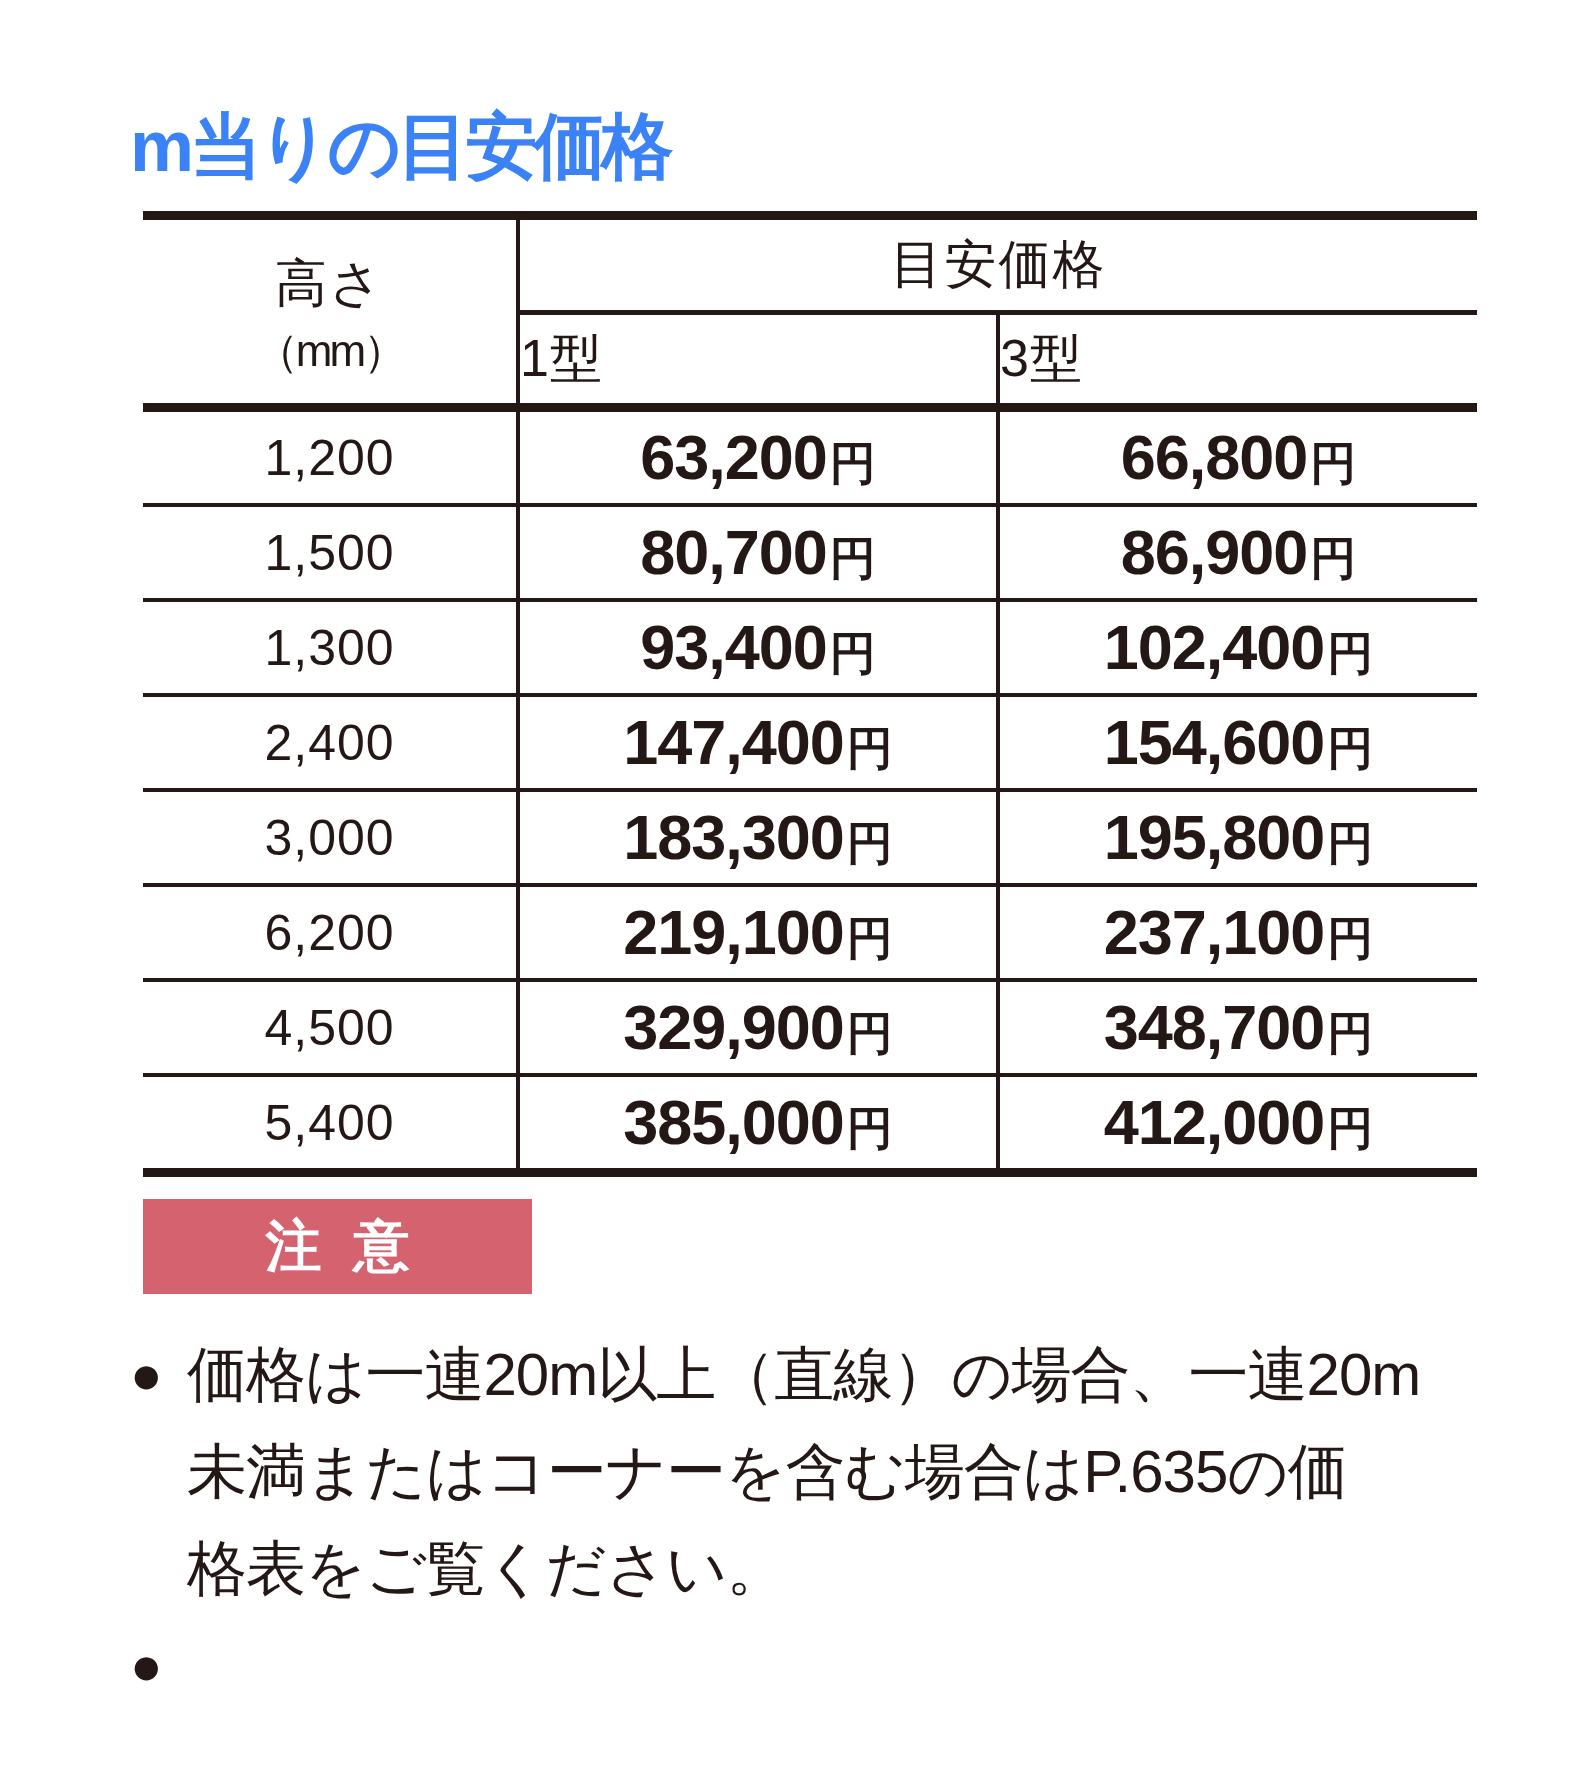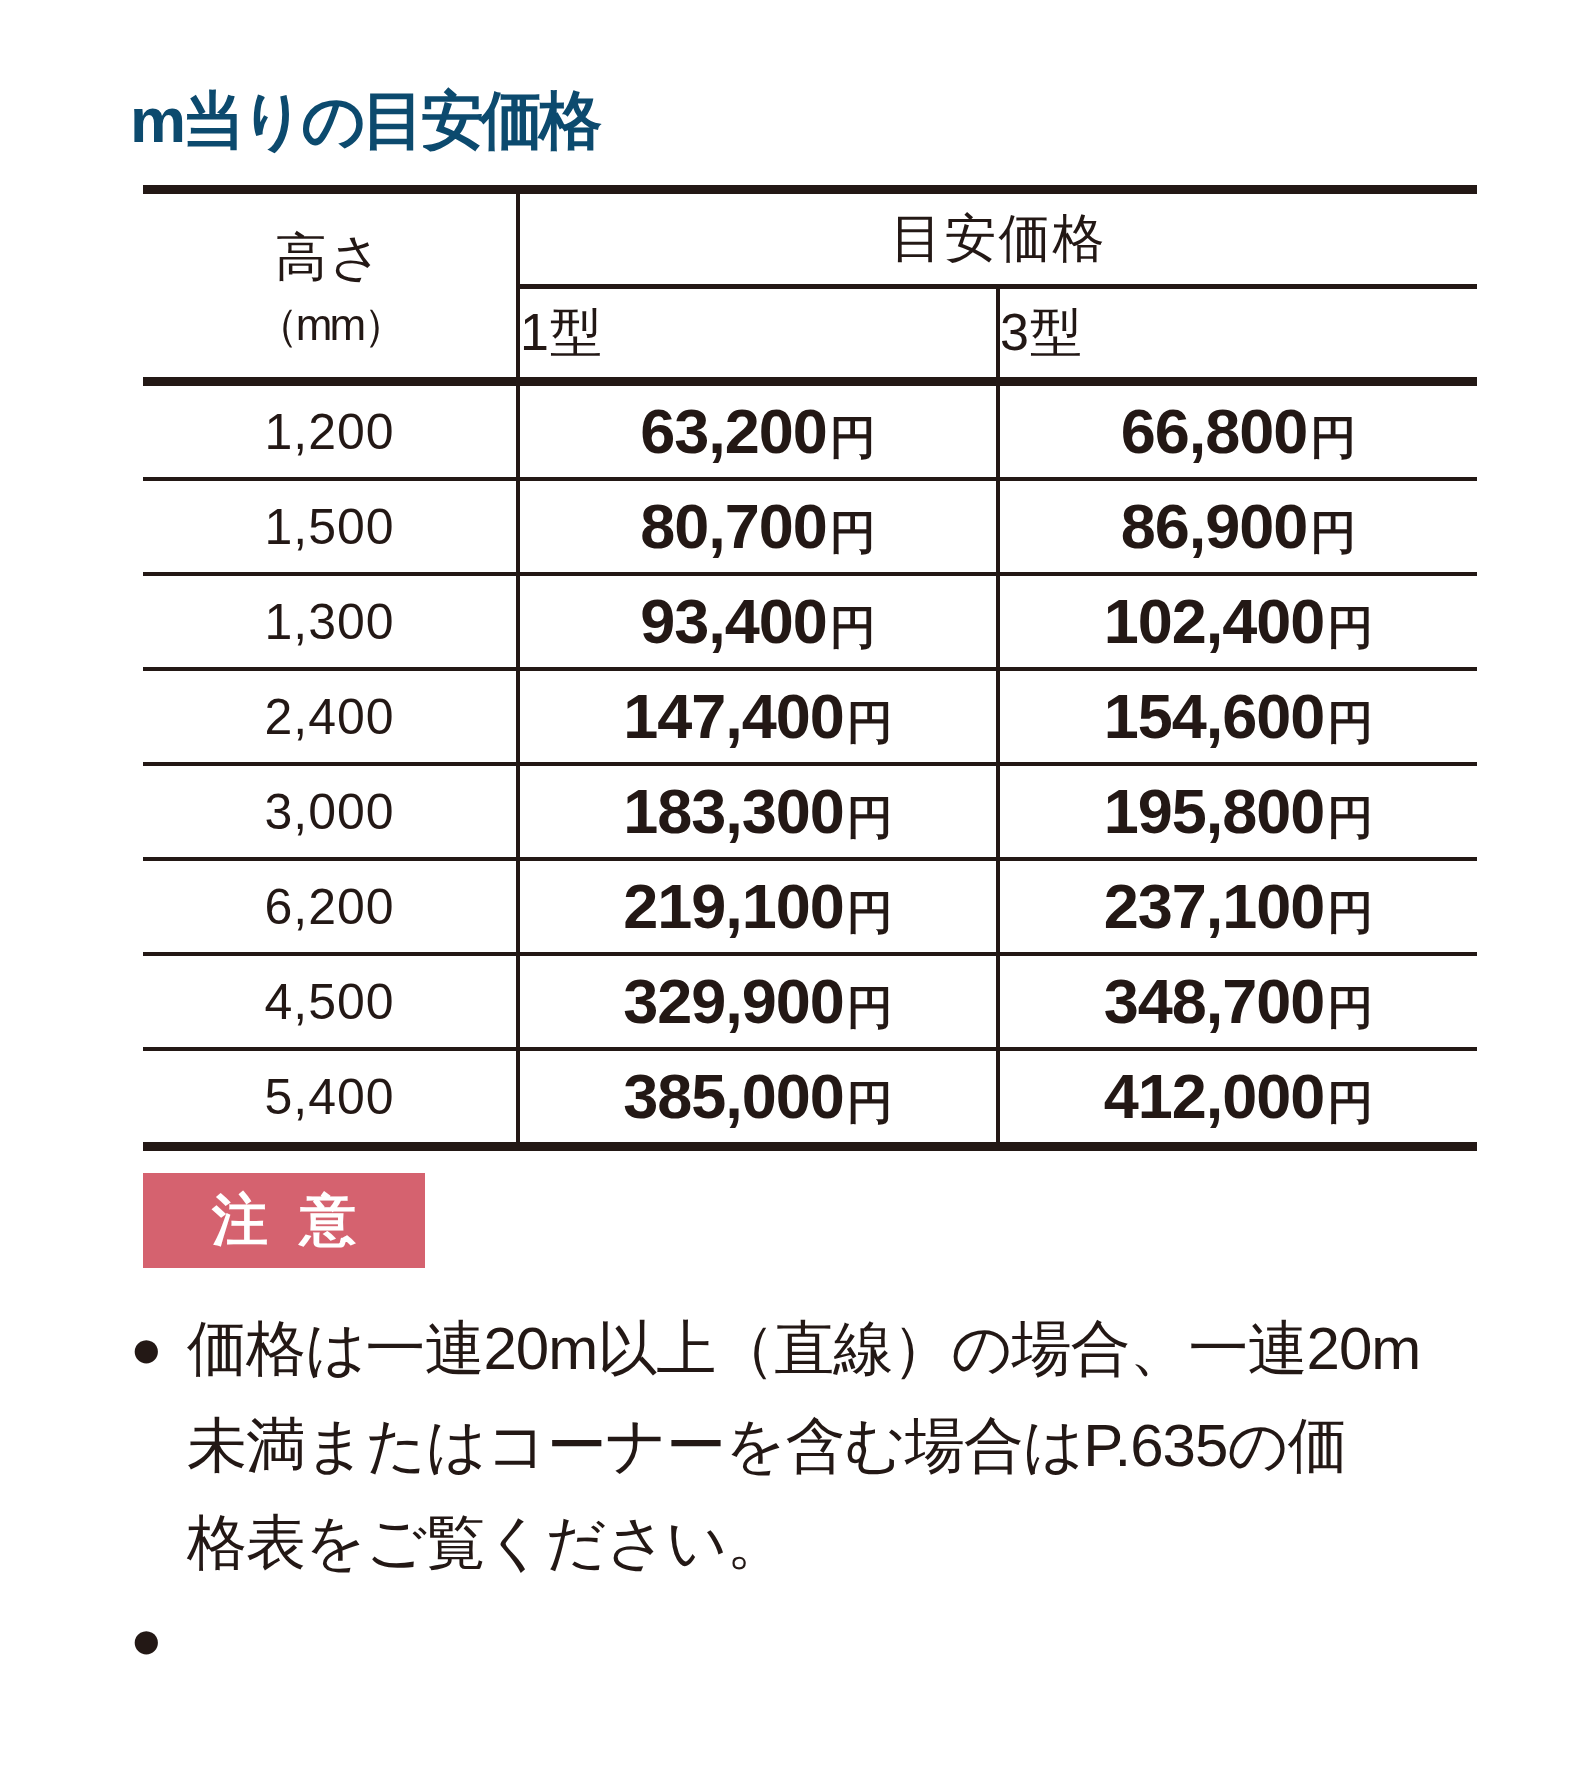--- a/index.html
+++ b/index.html
@@ -3,22 +3,22 @@
 <meta charset="utf-8">
 <style>
   html,body{margin:0;padding:0;}
   body{
     width:1578px;height:1778px;background:#ffffff;
     font-family:"Liberation Sans","DejaVu Sans",sans-serif;
     color:#231815;overflow:hidden;
   }
   .content{padding-left:130px;box-sizing:border-box;width:1578px;}
   .title{
-    margin:0;padding-top:72px;font-size:63px;line-height:96px;
-    font-weight:700;letter-spacing:-4px;color:#0c4a6e;
+    margin:0;padding-top:98px;font-size:72px;line-height:96px;
+    font-weight:700;letter-spacing:-4px;color:#3b82f6;
   }
   .price-table{
     border-collapse:collapse;table-layout:fixed;
     width:1334px;margin-left:13px;margin-top:17px;
     border-top:9px solid #231815;border-bottom:9px solid #231815;
   }
   .price-table th,.price-table td{padding:0;}
   .price-table th{font-weight:400;}
   .h-col{border-bottom:9px solid #231815;vertical-align:middle;text-align:center;}
   .h-label{display:block;font-size:52px;line-height:78px;letter-spacing:2px;}
@@ -32,21 +32,21 @@
     border-left:4px solid #231815;border-bottom:9px solid #231815;letter-spacing:1px;
   }
   .price-table tbody td{
     height:91px;border-top:4px solid #231815;vertical-align:middle;text-align:center;
   }
   .h-cell{font-size:50px;font-weight:400;letter-spacing:1px;}
   .p-cell{border-left:4px solid #231815;font-weight:700;}
   .p-cell .num{font-size:63px;font-weight:700;letter-spacing:-1px;}
   .p-cell .yen{font-size:46px;font-weight:700;margin-left:3px;}
   .caution-badge{
-    width:282px;height:95px;margin:22px 0 0 13px;
+    width:389px;height:95px;margin:22px 0 0 13px;
     display:flex;align-items:center;justify-content:center;
   }
   .caution-badge span{
     color:#ffffff;font-size:56px;font-weight:700;
     letter-spacing:32px;margin-right:-32px;
   }
   .notes{margin-top:32px;font-size:60px;line-height:97px;}
   .note{display:flex;align-items:flex-start;}
   .note .bullet{flex:none;width:57px;font-size:54px;line-height:97px;}
   .note .note-text{white-space:pre-line;letter-spacing:-1px;}

